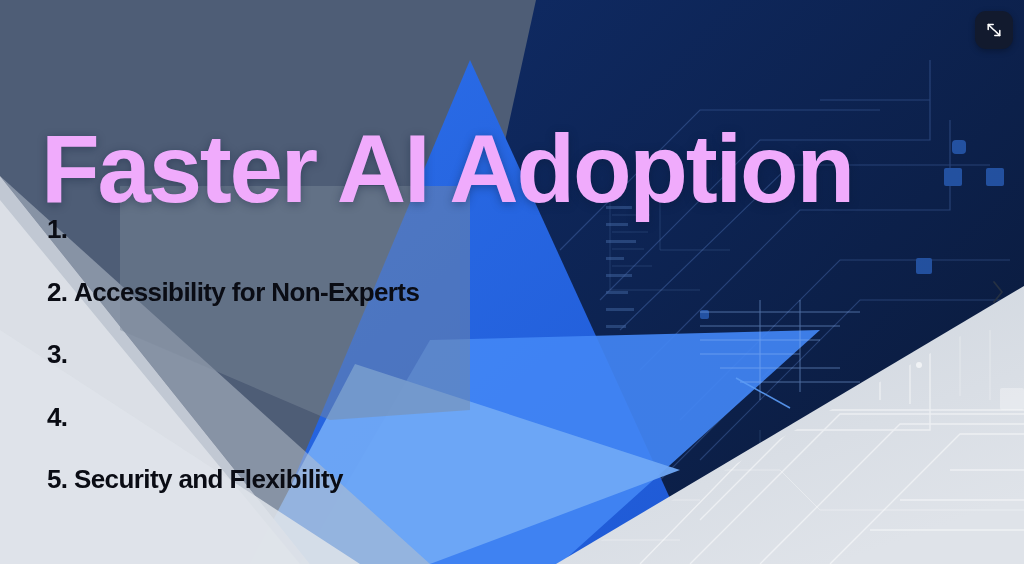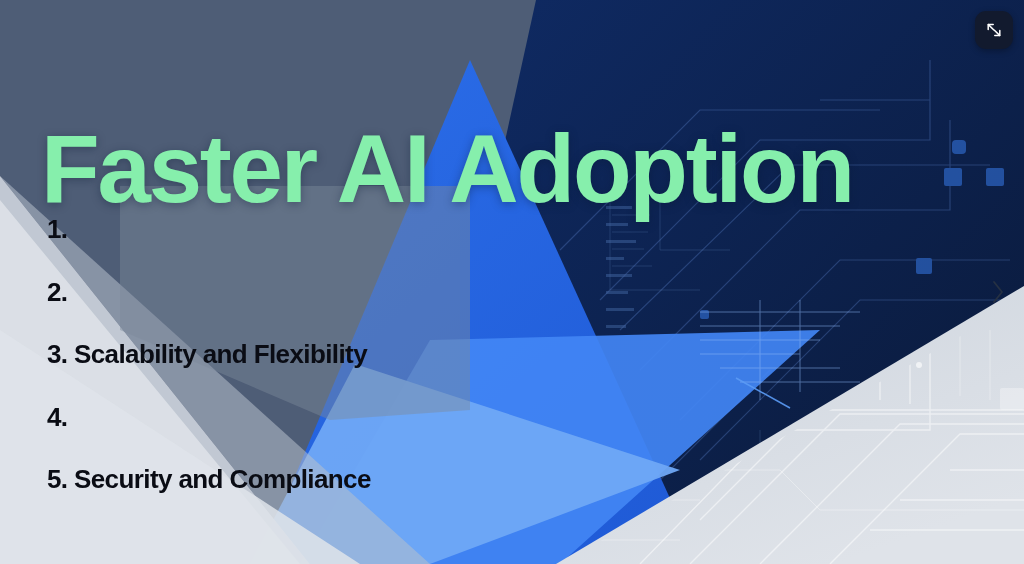--- a/index.html
+++ b/index.html
@@ -38,21 +38,21 @@
   }
 
   .slide-title {
     position: absolute;
     left: 41px;
     top: 57px;
     font-size: 96px;
     line-height: 1.0;
     font-weight: 700;
     letter-spacing: -2.2px;
-    color: #86efac;
+    color: #f0abfc;
     white-space: nowrap;
     text-shadow: 0 2px 10px rgba(10, 22, 48, 0.35);
   }
 
   .benefit-list {
     position: absolute;
     left: 47px;
     top: 214px;
     margin: 0;
     padding: 0;
@@ -251,31 +251,31 @@
   <div class="slide-content">
 
     <h1 class="slide-title">Faster AI Adoption</h1>
 
     <ol class="benefit-list">
       <li class="benefit-item">
         <span class="benefit-index">1.</span>
       </li>
       <li class="benefit-item">
         <span class="benefit-index">2.</span>
+        <span class="benefit-label">Accessibility for Non-Experts</span>
       </li>
       <li class="benefit-item">
         <span class="benefit-index">3.</span>
-        <span class="benefit-label">Scalability and Flexibility</span>
       </li>
       <li class="benefit-item">
         <span class="benefit-index">4.</span>
       </li>
       <li class="benefit-item">
         <span class="benefit-index">5.</span>
-        <span class="benefit-label">Security and Compliance</span>
+        <span class="benefit-label">Security and Flexibility</span>
       </li>
     </ol>
   </div>
 
   <button class="fullscreen-button" aria-label="Expand to fullscreen">
     <span>
       <svg width="20" height="20" viewBox="0 0 20 20" fill="none" xmlns="http://www.w3.org/2000/svg">
         <path d="M9.2 4.4 L4.2 4.4 L4.2 9.4" stroke="#ffffff" stroke-width="1.5" stroke-linecap="round" stroke-linejoin="round"></path>
         <path d="M4.4 4.6 L9.6 9.8" stroke="#ffffff" stroke-width="1.5" stroke-linecap="round"></path>
         <path d="M10.8 15.6 L15.8 15.6 L15.8 10.6" stroke="#ffffff" stroke-width="1.5" stroke-linecap="round" stroke-linejoin="round"></path>

